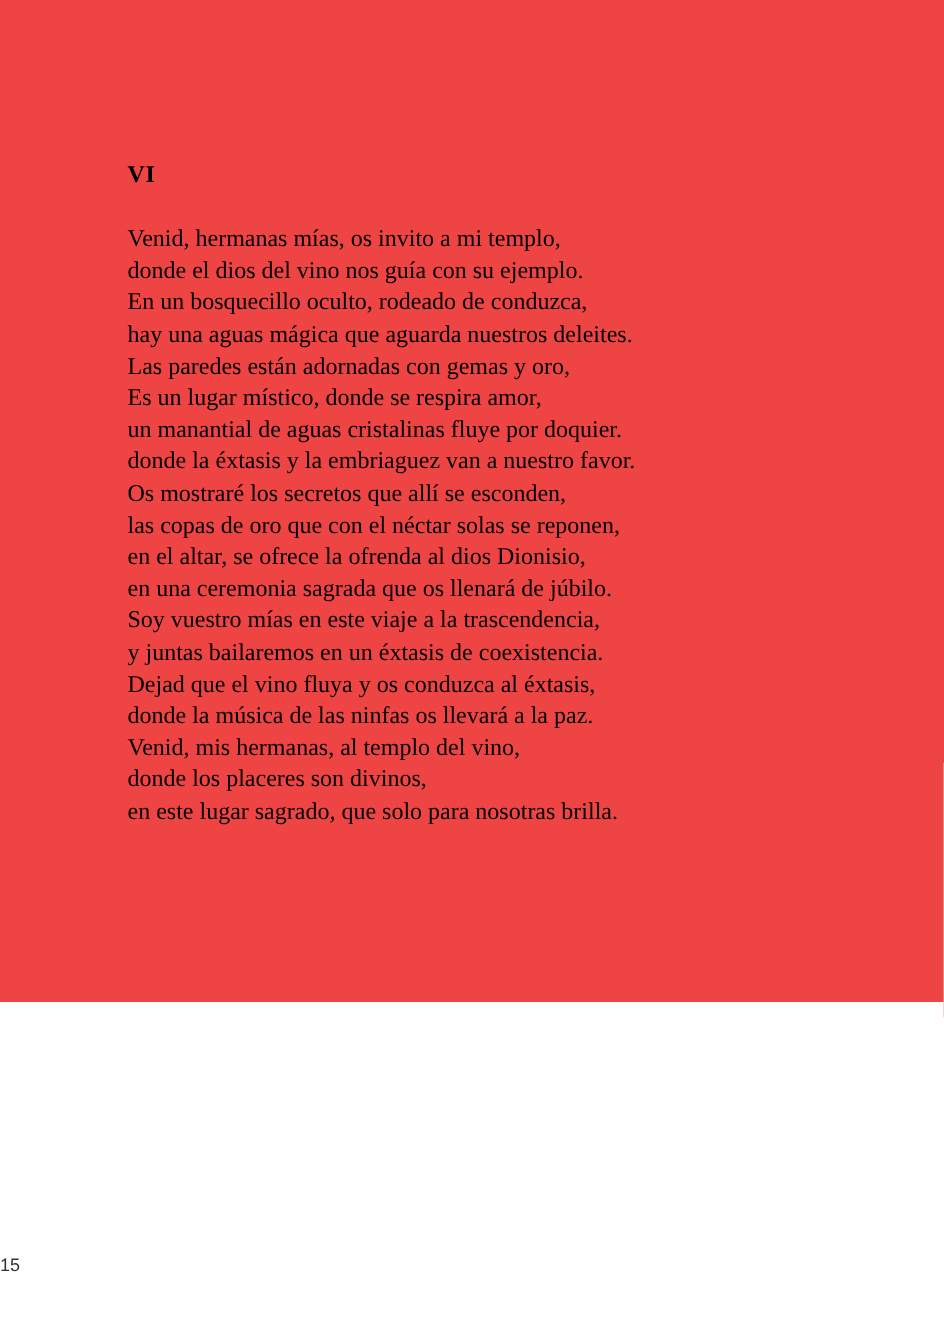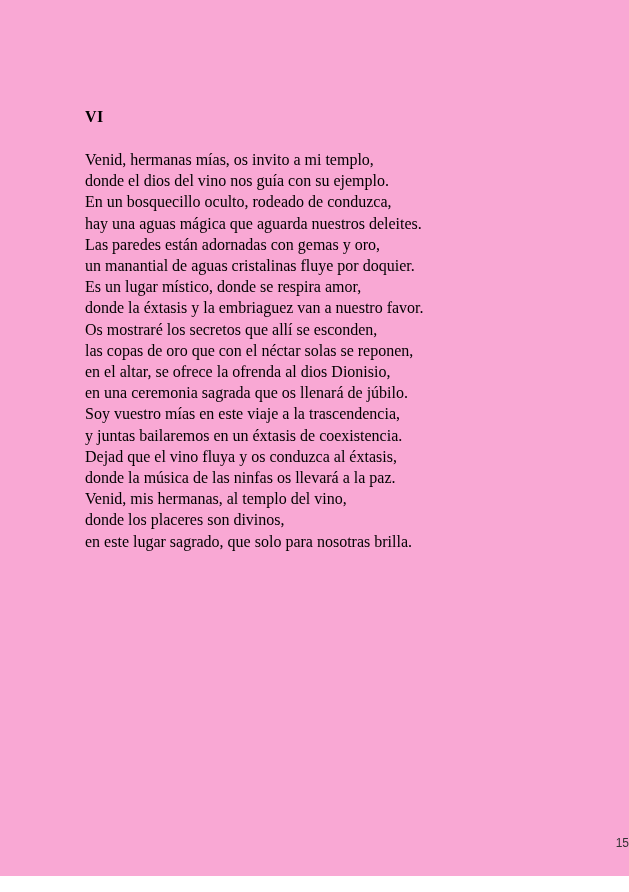--- a/index.html
+++ b/index.html
@@ -13,22 +13,22 @@
     position: relative;
     overflow: hidden;
     font-family: "Liberation Serif", serif;
     color: #000000;
   }
   .page {
     position: absolute;
     left: 0;
     top: 0;
     width: 629px;
-    height: 876px;
-    background: #f9a8d4;
+    height: 668px;
+    background: #ef4444;
   }
   .content {
     position: absolute;
     left: 85px;
     top: 106px;
     right: 60px;
   }
   .section-heading {
     font-size: 16px;
     line-height: 21px;
@@ -42,40 +42,40 @@
   .poem .line {
     font-size: 16px;
     line-height: 21.2px;
     white-space: pre;
   }
   .page-number {
     position: absolute;
     left: 0;
     right: 0;
     top: 836px;
-    text-align: right;
+    text-align: left;
     font-family: "Liberation Sans", sans-serif;
     font-size: 12px;
     color: #333333;
   }
 </style>
 </head>
 <body>
 
 <div class="page">
   <div class="content">
     <h2 class="section-heading">VI</h2>
     <div class="poem">
       <div class="line">Venid, hermanas mías, os invito a mi templo,</div>
       <div class="line">donde el dios del vino nos guía con su ejemplo.</div>
       <div class="line">En un bosquecillo oculto, rodeado de conduzca,</div>
       <div class="line">hay una aguas mágica que aguarda nuestros deleites.</div>
       <div class="line">Las paredes están adornadas con gemas y oro,</div>
+      <div class="line">Es un lugar místico, donde se respira amor,</div>
       <div class="line">un manantial de aguas cristalinas fluye por doquier.</div>
-      <div class="line">Es un lugar místico, donde se respira amor,</div>
       <div class="line">donde la éxtasis y la embriaguez van a nuestro favor.</div>
       <div class="line">Os mostraré los secretos que allí se esconden,</div>
       <div class="line">las copas de oro que con el néctar solas se reponen,</div>
       <div class="line">en el altar, se ofrece la ofrenda al dios Dionisio,</div>
       <div class="line">en una ceremonia sagrada que os llenará de júbilo.</div>
       <div class="line">Soy vuestro mías en este viaje a la trascendencia,</div>
       <div class="line">y juntas bailaremos en un éxtasis de coexistencia.</div>
       <div class="line">Dejad que el vino fluya y os conduzca al éxtasis,</div>
       <div class="line">donde la música de las ninfas os llevará a la paz.</div>
       <div class="line">Venid, mis hermanas, al templo del vino,</div>

